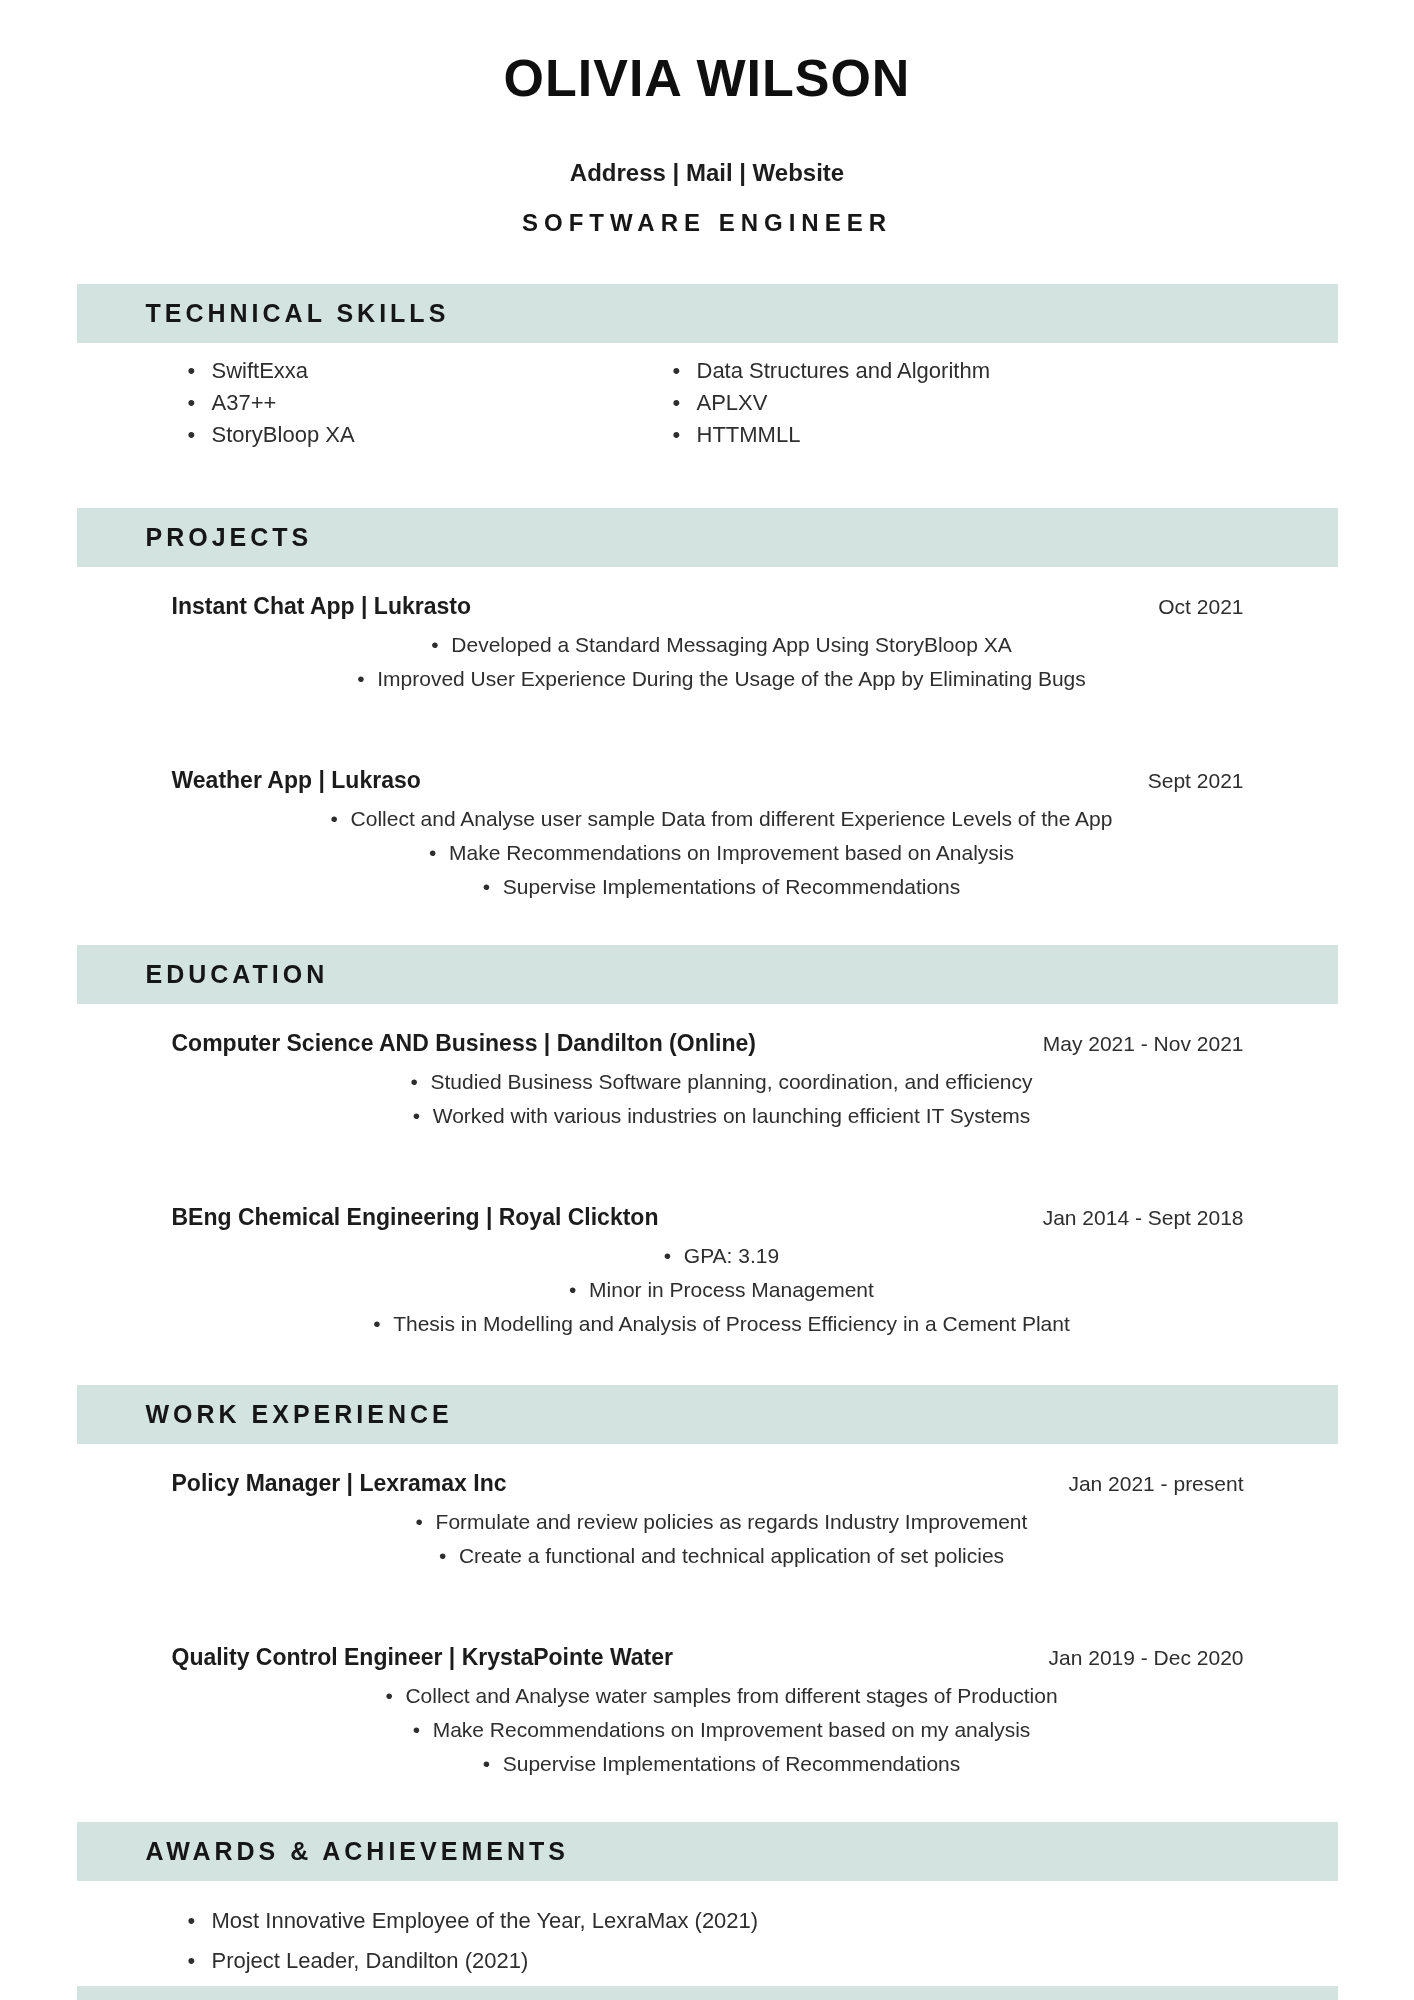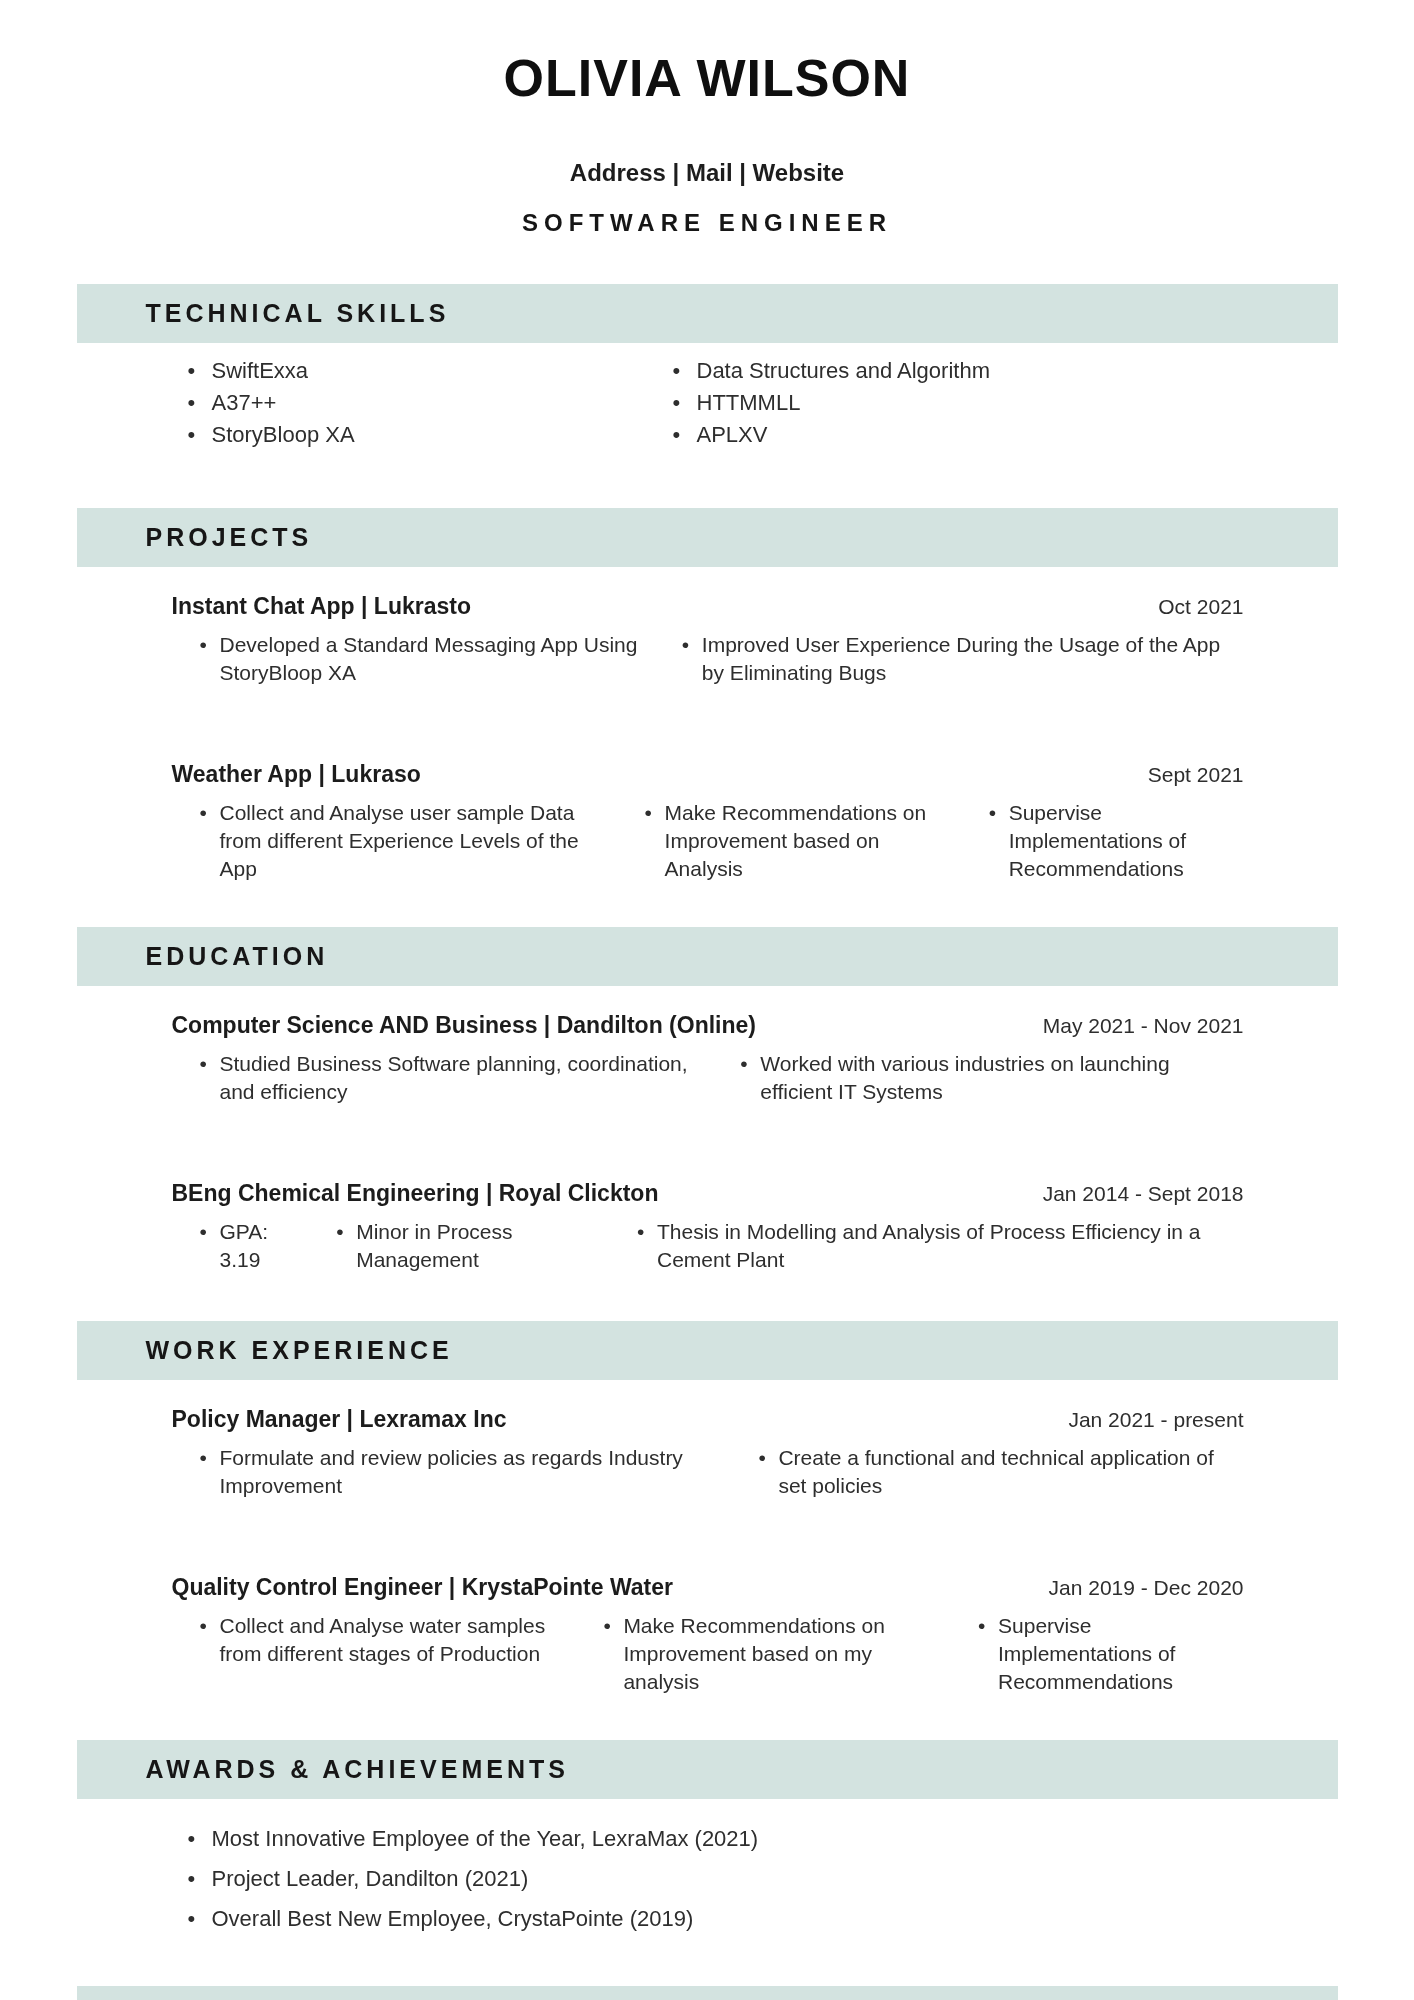--- a/index.html
+++ b/index.html
@@ -53,21 +53,21 @@
     font-size:22px; line-height:32px;
   }
   .skills-list li::before { content:"\2022"; position:absolute; left:16px; }
   .item { margin-top:24px; }
   .item + .item { margin-top:72px; }
   .item-head { display:flex; justify-content:space-between; align-items:baseline; }
   .item-title { font-size:23px; line-height:30px; font-weight:700; color:#1c1c1c; }
   .item-date { font-size:21px; line-height:30px; white-space:nowrap; flex-shrink:0; padding-left:20px; }
   .bullets {
     list-style:none; margin:9px 0 0 0; padding:0;
-    display:flex; gap:6px;
+    display:flex; flex-direction:column; gap:6px;align-items:center;
   }
   .bullets li { position:relative; padding-left:48px; font-size:21px; line-height:28px; }
   .bullets li::before { content:"\2022"; position:absolute; left:28px; }
   .awards-list {
     list-style:none; margin:26px 0 0 0; padding:0 94px 0 95px;
     display:flex; flex-direction:column; gap:12px;
   }
   .awards-list li { position:relative; padding-left:40px; font-size:22px; line-height:28px; }
   .awards-list li::before { content:"\2022"; position:absolute; left:16px; }
   .bottom-strip {
@@ -90,22 +90,22 @@
     <h2>TECHNICAL SKILLS</h2>
   </div>
   <div class="content skills-grid">
     <ul class="skills-list">
       <li>SwiftExxa</li>
       <li>A37++</li>
       <li>StoryBloop XA</li>
     </ul>
     <ul class="skills-list">
       <li>Data Structures and Algorithm</li>
+      <li>APLXV</li>
       <li>HTTMMLL</li>
-      <li>APLXV</li>
     </ul>
   </div>
 
   <div class="band band-projects">
     <h2>PROJECTS</h2>
   </div>
   <div class="content">
     <div class="item">
       <div class="item-head">
         <span class="item-title">Instant Chat App | Lukrasto</span>

